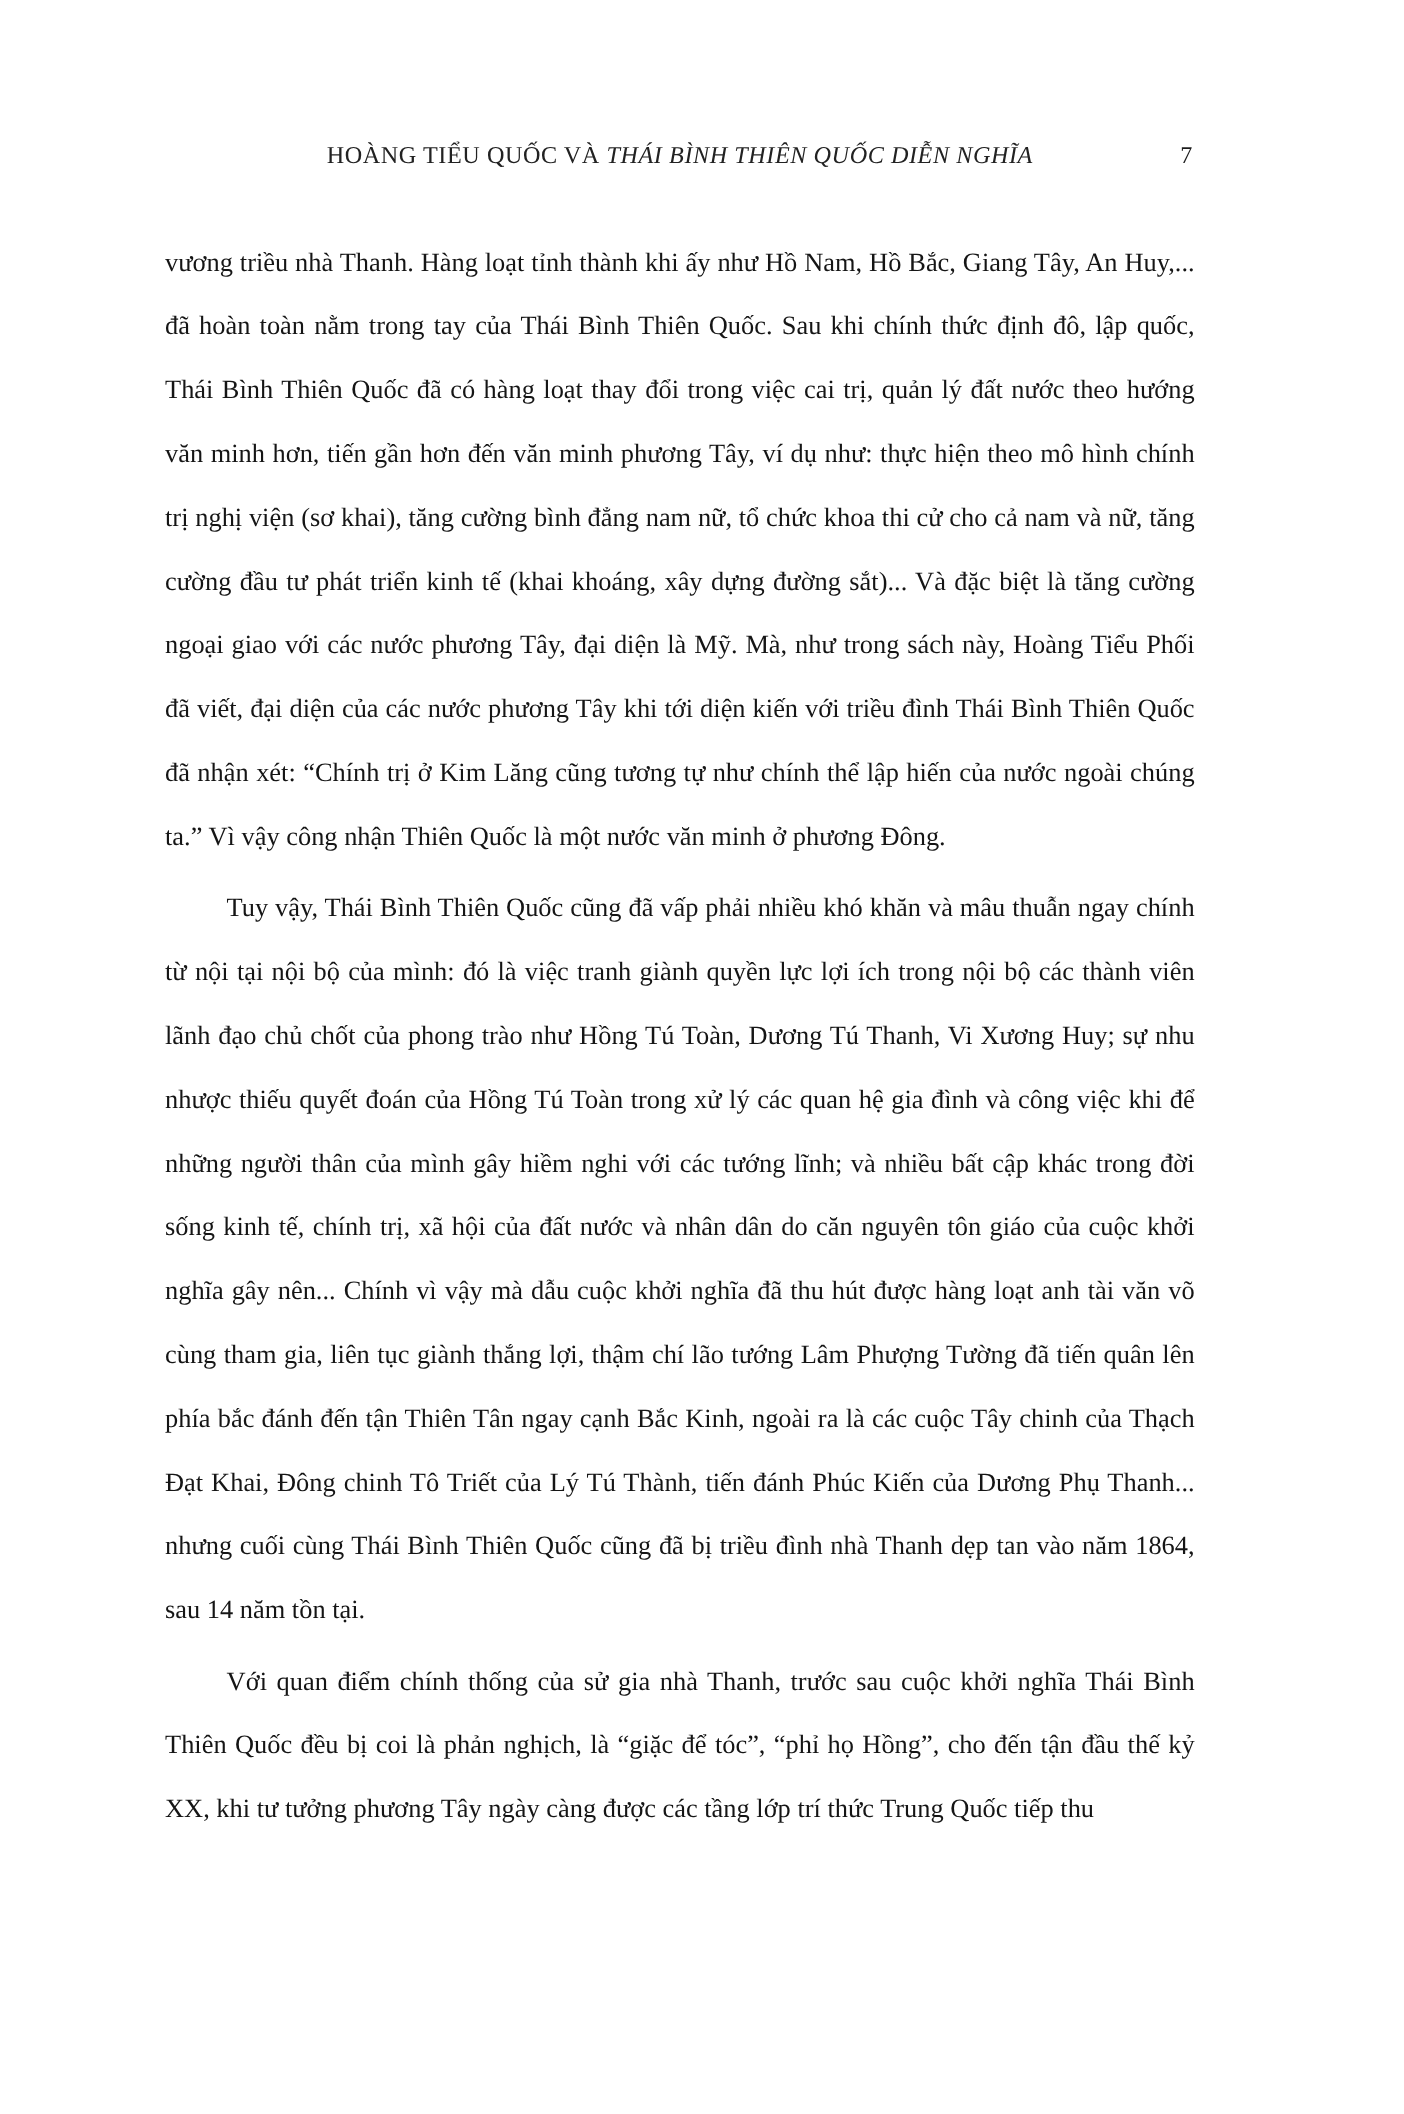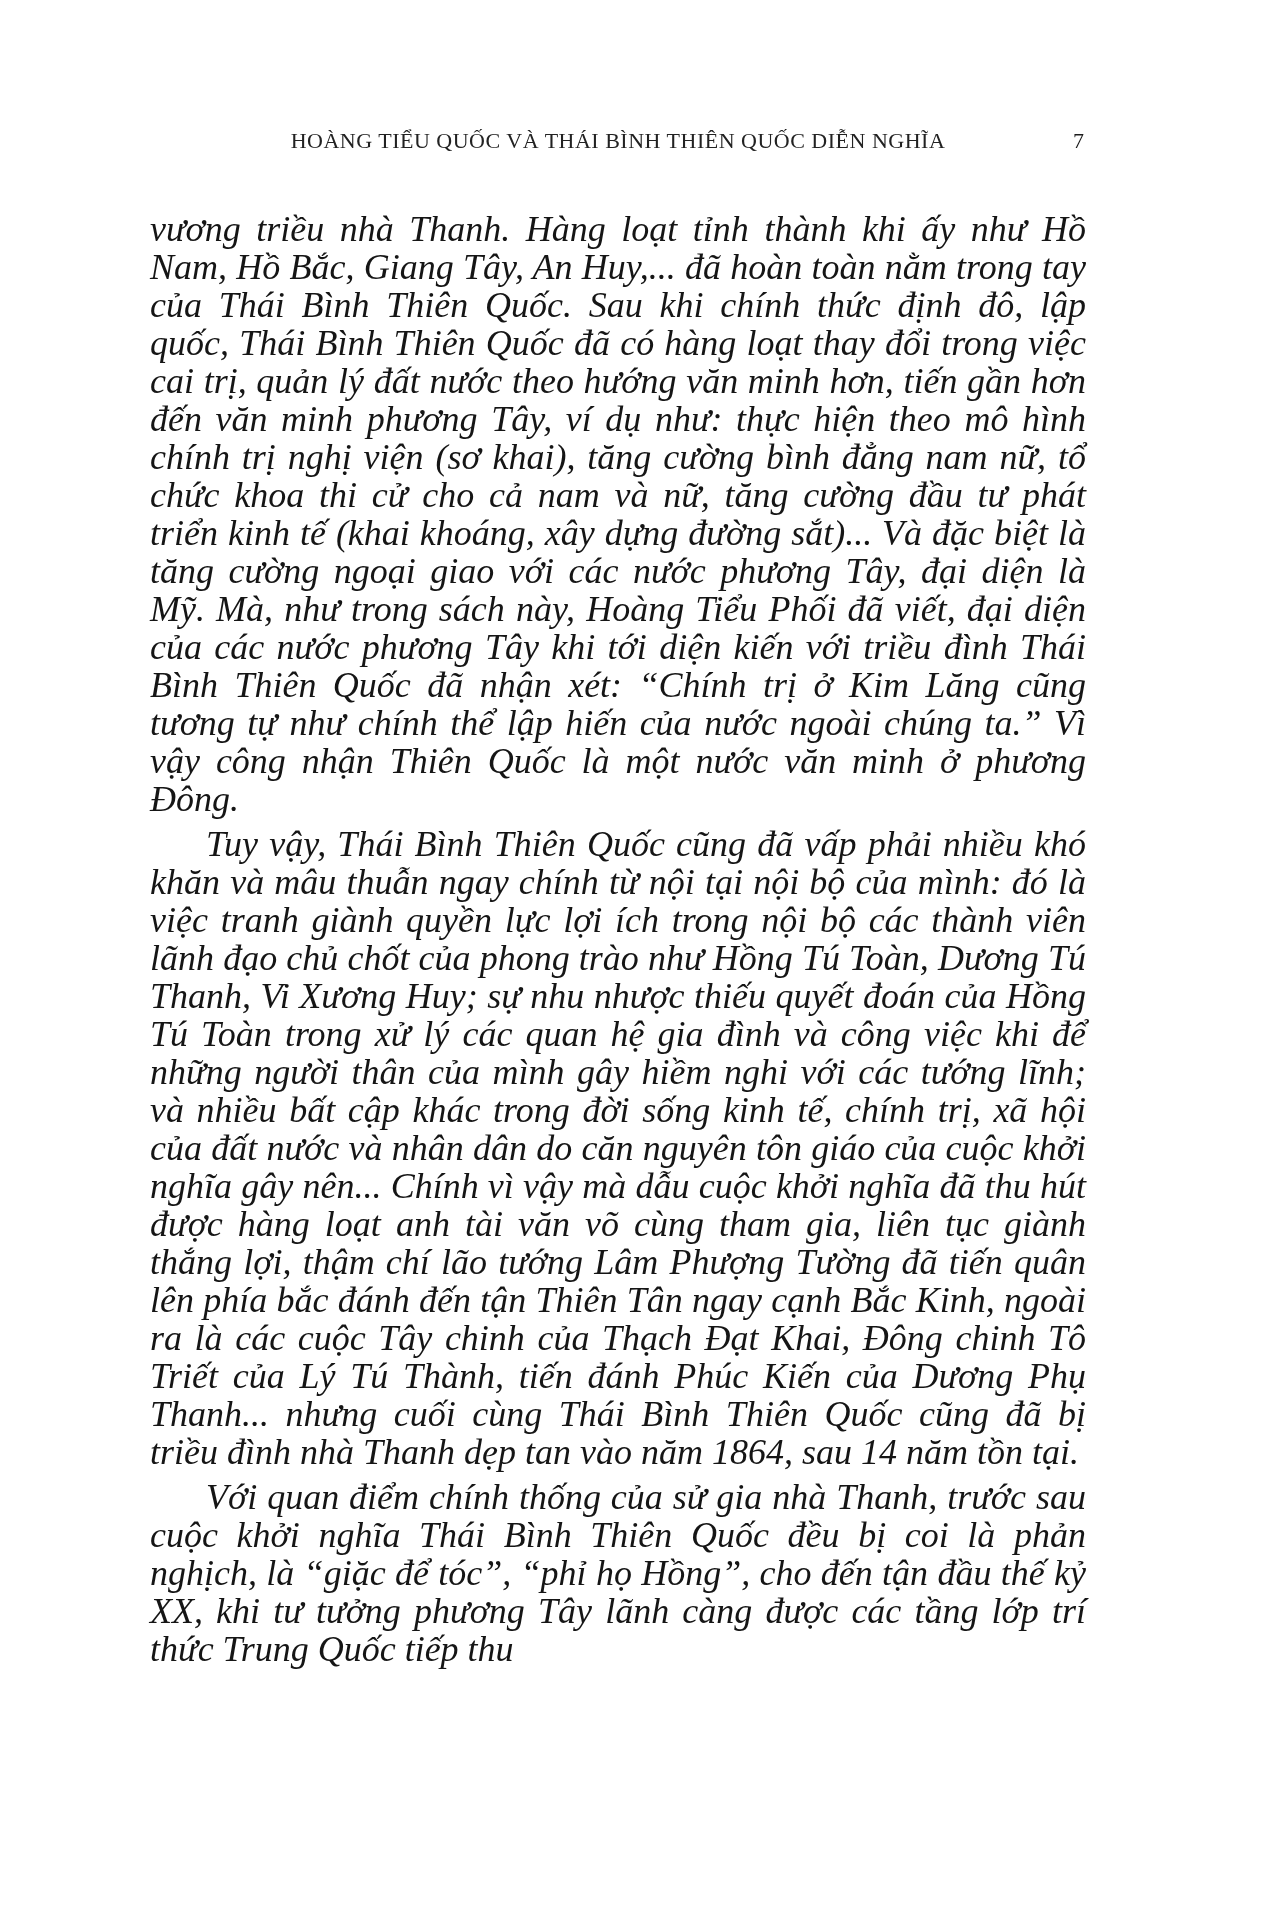--- a/index.html
+++ b/index.html
@@ -29,37 +29,37 @@
     text-align: center;
     font-size: 22px;
     letter-spacing: 0.5px;
     color: #222222;
     white-space: nowrap;
   }
   .running-header .hdr-regular {
     font-style: normal;
   }
   .running-header .hdr-italic {
+    font-style: italic;
     text-align: center;
   }
   .running-header .pg-num {
     position: absolute;
     right: 2px;
     top: 0;
     font-style: normal;
     letter-spacing: 0;
     color: #1c1c1c;
   }
   .body-text p {
     margin: 0;
-    font-size: 36px;
-    line-height: 38px;
+    font-size: 24px;
+    line-height: 58px;
     text-align: justify;
     color: #151515;
-    font-style: italic;
   }
   .body-text p + p {
     margin-top: 7px;
   }
   .body-text p.indent {
     text-indent: 56px;
   }
 </style>
 </head>
 <body>
@@ -68,17 +68,17 @@
   <div class="text-col">
 
     <div class="running-header">
       <span class="hdr-regular">HOÀNG TIỂU QUỐC VÀ </span><span class="hdr-italic">THÁI BÌNH THIÊN QUỐC DIỄN NGHĨA</span>
       <span class="pg-num">7</span>
     </div>
 
     <div class="body-text">
       <p>vương triều nhà Thanh. Hàng loạt tỉnh thành khi ấy như Hồ Nam, Hồ Bắc, Giang Tây, An Huy,... đã hoàn toàn nằm trong tay của Thái Bình Thiên Quốc. Sau khi chính thức định đô, lập quốc, Thái Bình Thiên Quốc đã có hàng loạt thay đổi trong việc cai trị, quản lý đất nước theo hướng văn minh hơn, tiến gần hơn đến văn minh phương Tây, ví dụ như: thực hiện theo mô hình chính trị nghị viện (sơ khai), tăng cường bình đẳng nam nữ, tổ chức khoa thi cử cho cả nam và nữ, tăng cường đầu tư phát triển kinh tế (khai khoáng, xây dựng đường sắt)... Và đặc biệt là tăng cường ngoại giao với các nước phương Tây, đại diện là Mỹ. Mà, như trong sách này, Hoàng Tiểu Phối đã viết, đại diện của các nước phương Tây khi tới diện kiến với triều đình Thái Bình Thiên Quốc đã nhận xét: “Chính trị ở Kim Lăng cũng tương tự như chính thể lập hiến của nước ngoài chúng ta.” Vì vậy công nhận Thiên Quốc là một nước văn minh ở phương Đông.</p>
       <p class="indent">Tuy vậy, Thái Bình Thiên Quốc cũng đã vấp phải nhiều khó khăn và mâu thuẫn ngay chính từ nội tại nội bộ của mình: đó là việc tranh giành quyền lực lợi ích trong nội bộ các thành viên lãnh đạo chủ chốt của phong trào như Hồng Tú Toàn, Dương Tú Thanh, Vi Xương Huy; sự nhu nhược thiếu quyết đoán của Hồng Tú Toàn trong xử lý các quan hệ gia đình và công việc khi để những người thân của mình gây hiềm nghi với các tướng lĩnh; và nhiều bất cập khác trong đời sống kinh tế, chính trị, xã hội của đất nước và nhân dân do căn nguyên tôn giáo của cuộc khởi nghĩa gây nên... Chính vì vậy mà dẫu cuộc khởi nghĩa đã thu hút được hàng loạt anh tài văn võ cùng tham gia, liên tục giành thắng lợi, thậm chí lão tướng Lâm Phượng Tường đã tiến quân lên phía bắc đánh đến tận Thiên Tân ngay cạnh Bắc Kinh, ngoài ra là các cuộc Tây chinh của Thạch Đạt Khai, Đông chinh Tô Triết của Lý Tú Thành, tiến đánh Phúc Kiến của Dương Phụ Thanh... nhưng cuối cùng Thái Bình Thiên Quốc cũng đã bị triều đình nhà Thanh dẹp tan vào năm 1864, sau 14 năm tồn tại.</p>
-      <p class="indent">Với quan điểm chính thống của sử gia nhà Thanh, trước sau cuộc khởi nghĩa Thái Bình Thiên Quốc đều bị coi là phản nghịch, là “giặc để tóc”, “phỉ họ Hồng”, cho đến tận đầu thế kỷ XX, khi tư tưởng phương Tây lãnh càng được các tầng lớp trí thức Trung Quốc tiếp thu</p>
+      <p class="indent">Với quan điểm chính thống của sử gia nhà Thanh, trước sau cuộc khởi nghĩa Thái Bình Thiên Quốc đều bị coi là phản nghịch, là “giặc để tóc”, “phỉ họ Hồng”, cho đến tận đầu thế kỷ XX, khi tư tưởng phương Tây ngày càng được các tầng lớp trí thức Trung Quốc tiếp thu</p>
     </div>
 
   </div>
 </div>
 
 </body></html>

